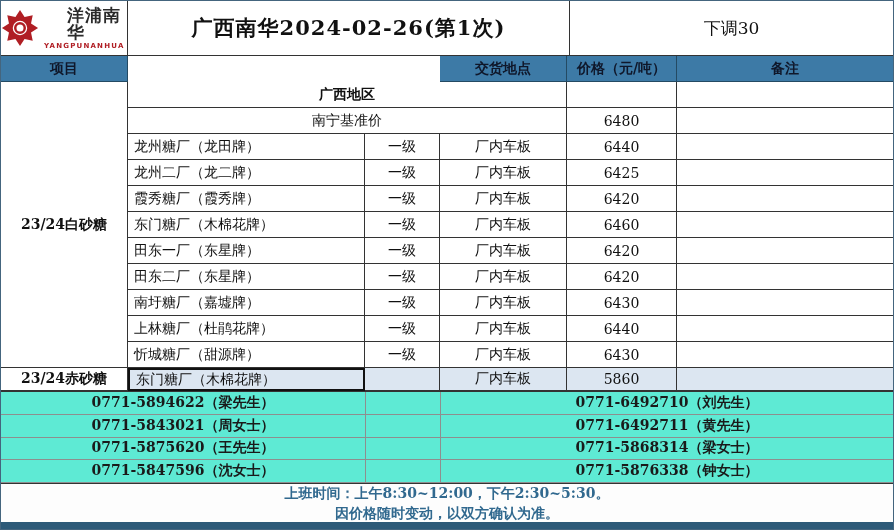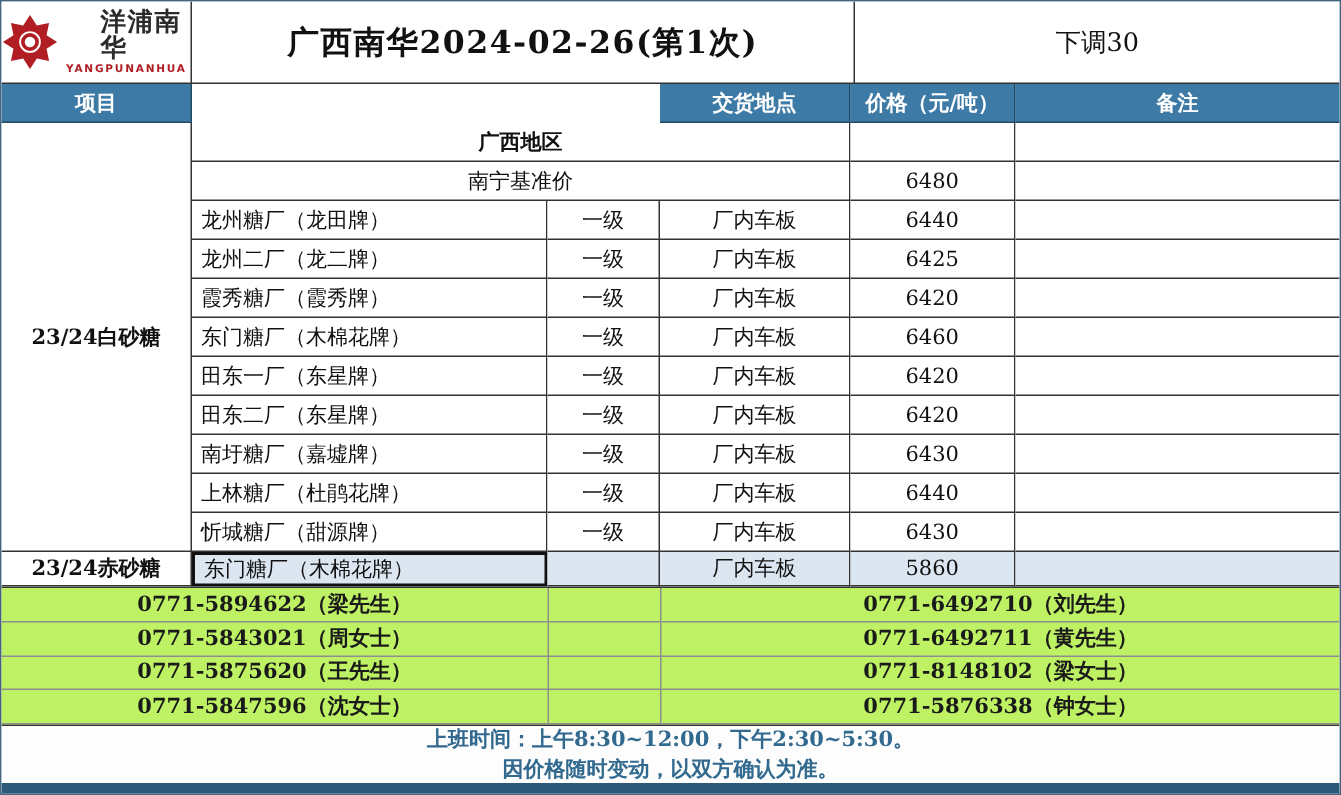--- a/index.html
+++ b/index.html
@@ -16,27 +16,27 @@
   .logo-cn{font-size:17px;font-weight:bold;color:#2b2b2b;letter-spacing:1px;font-family:"DejaVu Sans","Liberation Sans",sans-serif;margin-left:23px;}
   .logo-en{font-size:7px;font-weight:bold;color:#b01e24;letter-spacing:1.2px;margin-top:2px;font-family:"DejaVu Sans","Liberation Sans",sans-serif;}
   .title-cell{font-size:21px;font-weight:bold;letter-spacing:1px;}
   .adjust-cell{font-size:17px;}
 
   
   .grid{display:grid;grid-template-columns:127px 237px 75px 127px 110px 1fr;grid-template-rows:26px repeat(11,26px) 23px;flex:0 0 335px;border-bottom:1px solid #333;}
   .cell{box-sizing:border-box;border-right:1px solid #333;border-bottom:1px solid #333;display:flex;align-items:center;justify-content:center;font-size:14px;background:#fff;overflow:hidden;white-space:nowrap;}
   .cell.left{justify-content:flex-start;padding-left:6px;}
   .cell.nor{border-right:none;}
-  .th{background:#3d7aa6;color:#ffffff;font-weight:bold;border-right:1px solid #244a63;border-bottom:1px solid #244a63;}
+  .th{background:#3d7aa6;color:#0f172a;font-weight:bold;border-right:1px solid #244a63;border-bottom:1px solid #244a63;}
   .bold{font-weight:bold;}
   .hl{background:#dce6f1;}
   .cursor{border:2px solid #111;}
 
   
-  .contacts{display:grid;grid-template-columns:365px 75px 1fr;grid-auto-rows:22.75px;flex:0 0 91px;border-bottom:1px solid #333;background:#bef264;}
+  .contacts{display:grid;grid-template-columns:365px 75px 1fr;grid-auto-rows:22.75px;flex:0 0 91px;border-bottom:1px solid #333;background:#5eead4;}
   .ccell{box-sizing:border-box;display:flex;align-items:center;justify-content:center;font-size:14px;font-weight:bold;color:#1a1a1a;border-bottom:1px solid #8e8e8e;border-right:1px solid #8e8e8e;white-space:nowrap;}
   .ccell:nth-child(3n){border-right:none;}
 
   
   .footer{flex:1 1 auto;display:flex;flex-direction:column;align-items:center;justify-content:center;gap:2px;background:#fdfdfd;}
   .footer div{font-size:14px;font-weight:bold;color:#31698f;line-height:1.3;}
   .bottom-strip{flex:0 0 8px;background:#2d5a78;}
 </style>
 </head>
 <body>
@@ -131,21 +131,21 @@
 
   <div class="contacts" id="contacts">
       <div class="ccell">0771-5894622（梁先生）</div>
       <div class="ccell"></div>
       <div class="ccell">0771-6492710（刘先生）</div>
       <div class="ccell">0771-5843021（周女士）</div>
       <div class="ccell"></div>
       <div class="ccell">0771-6492711（黄先生）</div>
       <div class="ccell">0771-5875620（王先生）</div>
       <div class="ccell"></div>
-      <div class="ccell">0771-8148102（梁女士）</div>
+      <div class="ccell">0771-5868314（梁女士）</div>
       <div class="ccell">0771-5847596（沈女士）</div>
       <div class="ccell"></div>
       <div class="ccell">0771-5876338（钟女士）</div>
     </div>
 
   <div class="footer">
     <div>上班时间：上午8:30~12:00，下午2:30~5:30。</div>
     <div>因价格随时变动，以双方确认为准。</div>
   </div>
 

